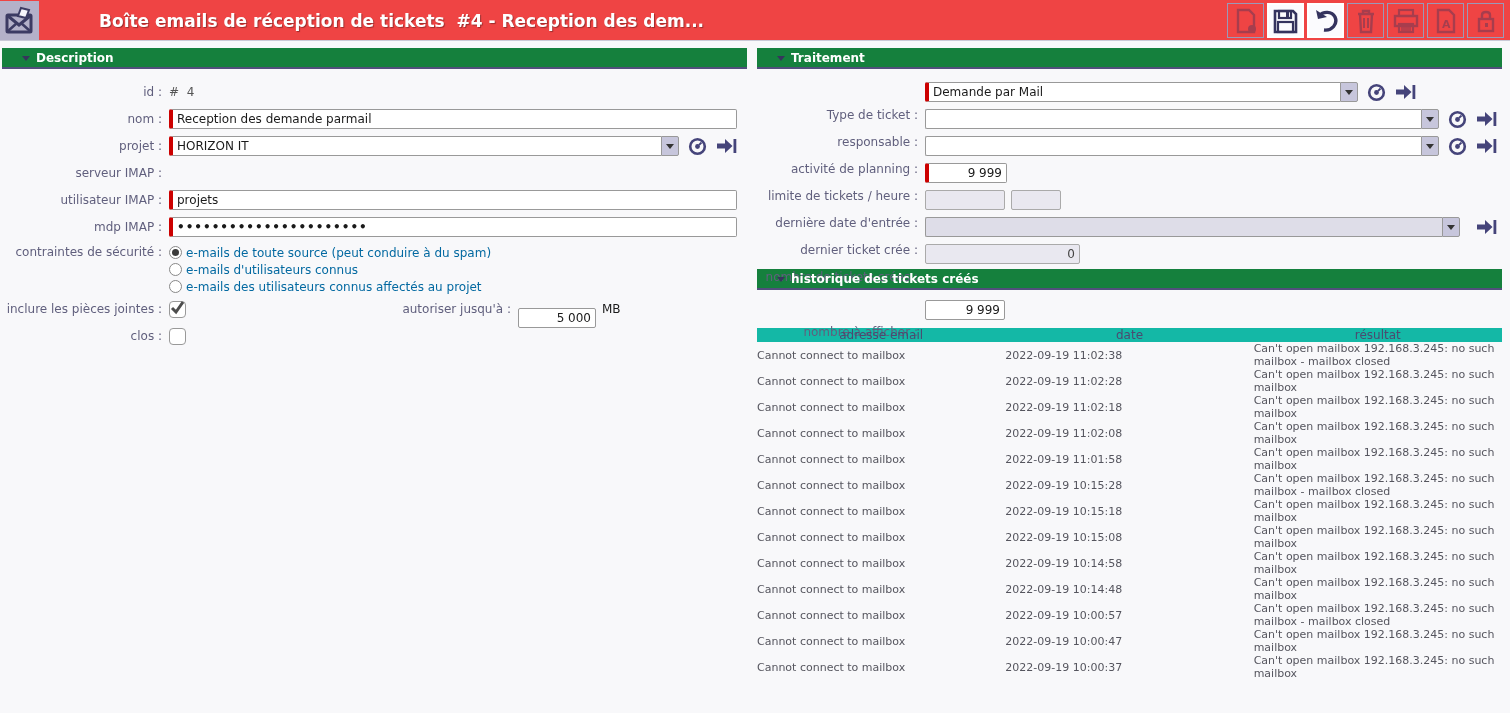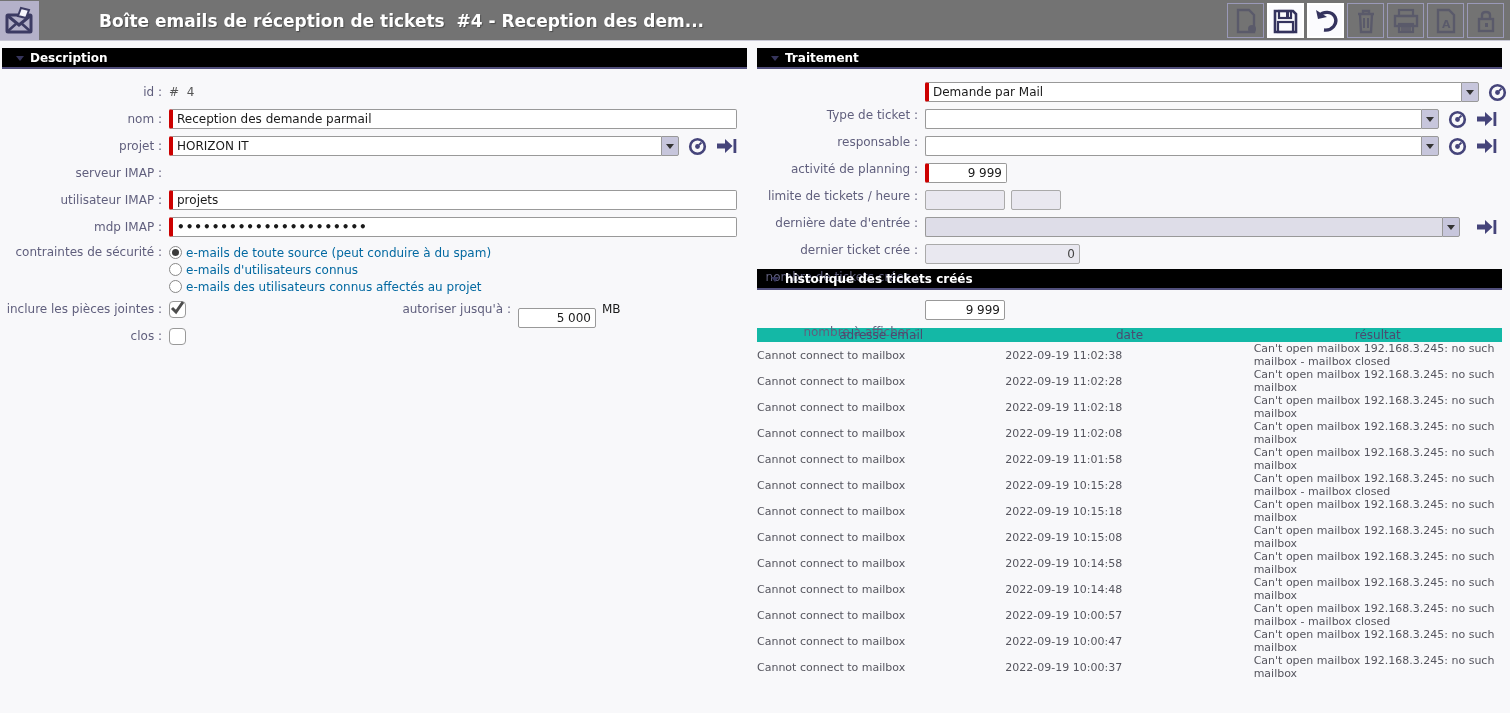--- a/index.html
+++ b/index.html
@@ -3,38 +3,38 @@
 <meta charset="utf-8">
 <style>
   * { box-sizing: border-box; margin: 0; padding: 0; }
   html,body { width:1510px; height:713px; overflow:hidden; }
   body {
     font-family:"DejaVu Sans","Liberation Sans",sans-serif;
     font-size:12px; background:#f8f8fa; position:relative; color:#222;
   }
   
   .topbar { position:absolute; top:0; left:0; width:1510px; height:41px;
-    background:#737373; border-bottom:1px solid #c9c9d6; }
+    background:#ef4444; border-bottom:1px solid #c9c9d6; }
   .logo-box { position:absolute; top:1px; left:0; width:39px; height:39px;
     background:#b4b1c9; display:flex; align-items:center; justify-content:center; }
   .page-title { position:absolute; left:99px; top:0; height:41px; display:flex;
     align-items:center; color:#ffffff; font-weight:bold; font-size:17px;
     white-space:pre; text-shadow:1px 1px 1px rgba(0,0,0,.35); }
   .toolbar { position:absolute; right:6px; top:3px; display:flex; gap:3px; }
   .tb-btn { width:37px; height:35px; border:1px solid #9a99b8; background:transparent;
     display:flex; align-items:center; justify-content:center; cursor:default; }
   .tb-btn.enabled { background:#fbfbfe; border:2px solid #ffffff; }
   .tb-btn svg { opacity:.38; }
   .tb-btn.enabled svg { opacity:1; }
   
   .panel { position:absolute; top:48px; }
   .panel-left  { left:2px;   width:745px; }
   .panel-right { left:757px; width:745px; }
-  .sec-hdr { height:21px; background:#000000; border-bottom:2px solid #514f7c;
-    color:#fff; font-weight:bold; display:flex; align-items:center; padding-left:14px; gap:6px; }
+  .sec-hdr { height:21px; background:#15803d; border-bottom:2px solid #514f7c;
+    color:#fff; font-weight:bold; display:flex; align-items:center; padding-left:20px; gap:6px; }
   .tri { width:0; height:0; border-left:4px solid transparent; border-right:4px solid transparent;
     border-top:5px solid #36355c; margin-top:1px; }
   .form { padding-top:13px; }
   .row { display:flex; align-items:center; height:20px; margin-bottom:7px; }
   .row.auto { height:auto; align-items:flex-start; }
   .lbl { color:#605f7d; text-align:right; padding-right:7px; flex:none; }
   .panel-left  .lbl { width:167px; }
   .panel-right .lbl { width:168px;margin-top:45px; }
   .val-static { color:#555; white-space:pre; }
   input, .selbox { font-family:inherit; font-size:12px; color:#1a1a1a;
@@ -232,21 +232,21 @@
 
 <div class="panel panel-right">
   <div class="sec-hdr">
     <span class="tri"></span>
     <span>Traitement</span>
   </div>
   <div class="form">
     <div class="row">
       <span class="lbl">Type de ticket :</span>
       <span class="sel">
-        <span class="selbox req" style="width:536px">Demande par Mail</span>
+        <span class="selbox req" style="width:415px">Demande par Mail</span>
         <span class="sel-arrow">
             <span class="tri2"></span>
           </span>
       </span>
       <span class="icn">
         <svg width="19" height="19" viewBox="0 0 19 19">
           <circle cx="9.5" cy="9.5" r="7.3" fill="none" stroke="#45447a" stroke-width="2.6"></circle>
           <circle cx="9.5" cy="9.5" r="2.4" fill="#45447a"></circle>
           <path d="M11 8 L13.5 5.5" stroke="#45447a" stroke-width="1.8"></path>
         </svg>

